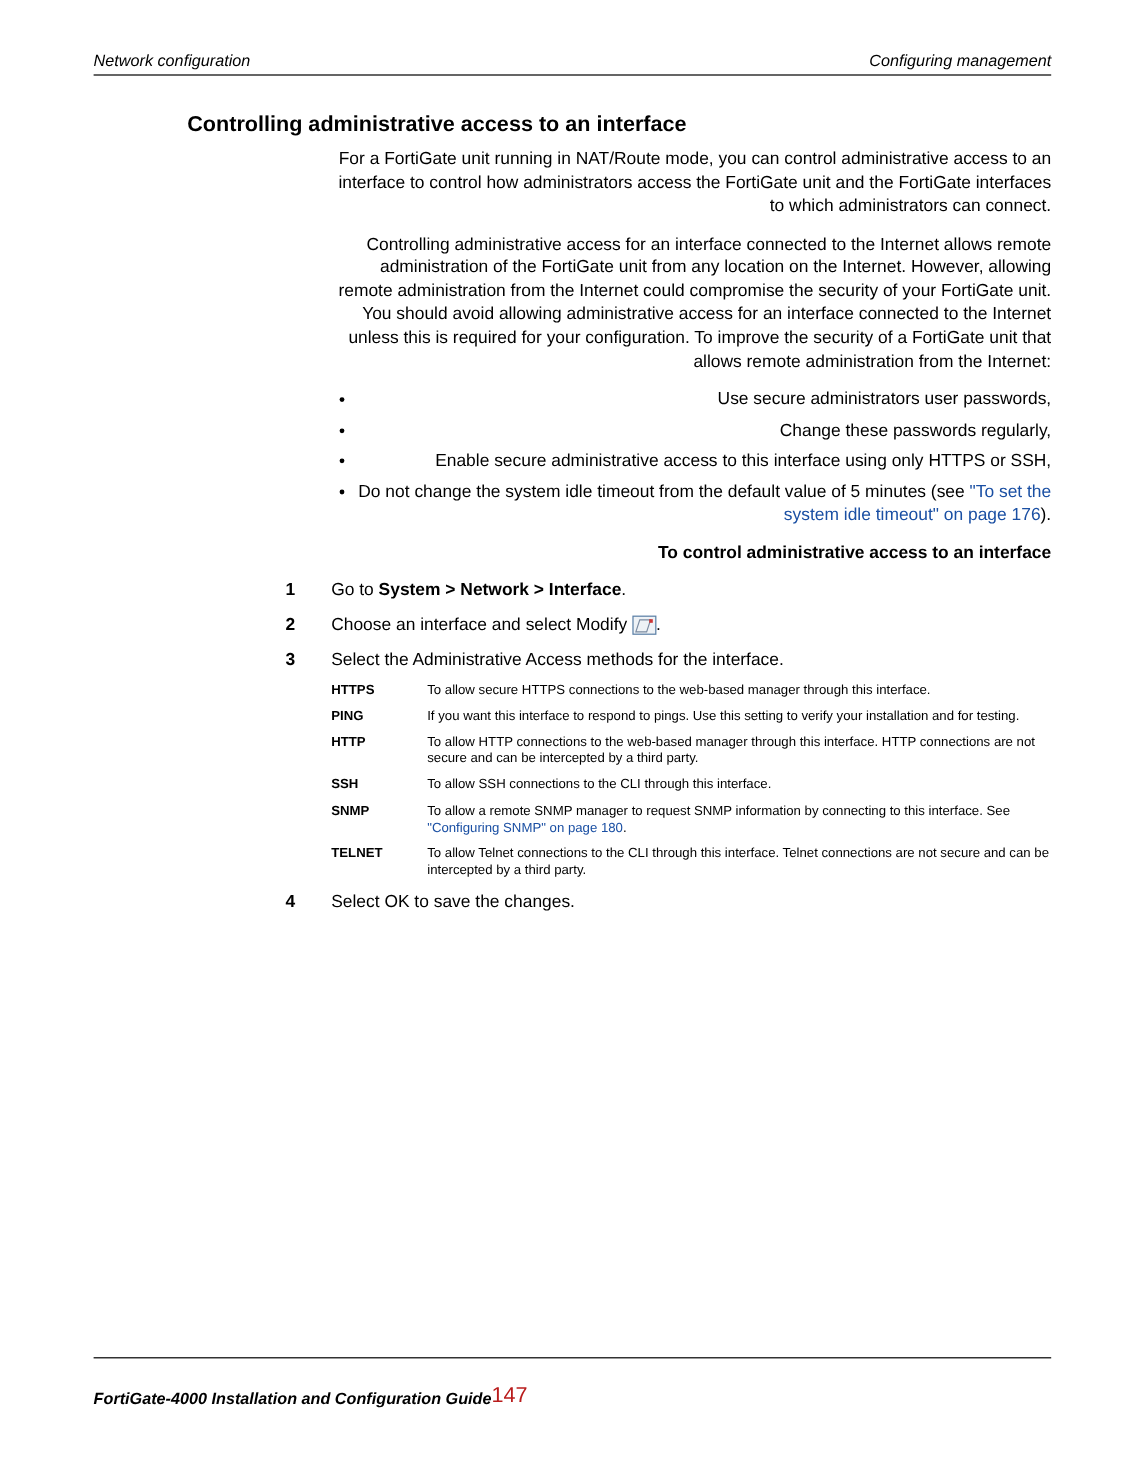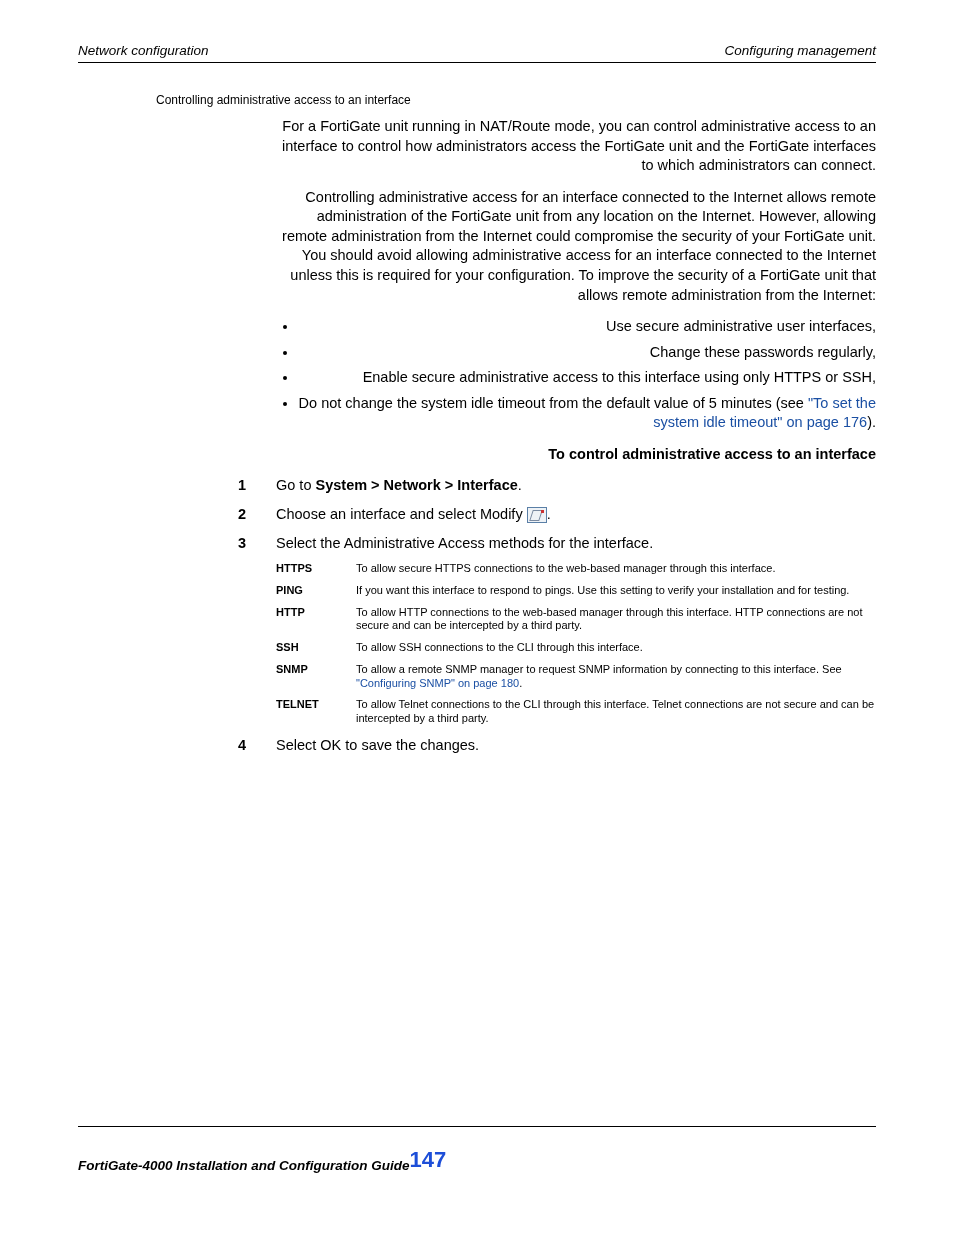--- a/index.html
+++ b/index.html
@@ -20,22 +20,22 @@
   .top-header {
     display: flex;
     justify-content: space-between;
     font-style: italic;
     font-size: 13.5px;
     padding-bottom: 4px;
     border-bottom: 1.5px solid #000;
     margin-bottom: 30px;
   }
   .section-title {
-    font-size: 12px;
-    font-weight: normal;
+    font-size: 18px;
+    font-weight: bold;
     margin: 0 0 10px 78px;
   }
   .body-block {
     margin-left: 198px;
     font-size: 14.5px;
     line-height: 1.35;
     text-align: right;
   }
   .body-block p {
     margin: 0 0 12px 0;
@@ -130,43 +130,43 @@
     display: flex;
     justify-content: flex-start;
     align-items: flex-end;
   }
   .footer-left {
     font-style: italic;
     font-weight: bold;
     font-size: 13.5px;
   }
   .footer-right {
-    font-size: 22px;
-    font-weight: bold;
-    color: #1d4ed8;
+    font-size: 18px;
+    font-weight: normal;
+    color: #b91c1c;
   }
 </style>
 </head>
 <body>
 
 <div class="page">
 
   <div class="top-header">
     <span>Network configuration</span>
     <span>Configuring management</span>
   </div>
 
   <h2 class="section-title">Controlling administrative access to an interface</h2>
 
   <div class="body-block">
     <p>For a FortiGate unit running in NAT/Route mode, you can control administrative access to an interface to control how administrators access the FortiGate unit and the FortiGate interfaces to which administrators can connect.</p>
     <p>Controlling administrative access for an interface connected to the Internet allows remote administration of the FortiGate unit from any location on the Internet. However, allowing remote administration from the Internet could compromise the security of your FortiGate unit. You should avoid allowing administrative access for an interface connected to the Internet unless this is required for your configuration. To improve the security of a FortiGate unit that allows remote administration from the Internet:</p>
 
     <ul class="bullets">
-      <li>Use secure administrative user interfaces,</li>
+      <li>Use secure administrators user passwords,</li>
       <li>Change these passwords regularly,</li>
       <li>Enable secure administrative access to this interface using only HTTPS or SSH,</li>
       <li>
         <span>Do not change the system idle timeout from the default value of 5 minutes (see </span><a href="#" class="xref">"To set the system idle timeout" on page 176</a><span>).</span>
       </li>
     </ul>
 
 
     <p class="sub-head">To control administrative access to an interface</p>
   </div>

